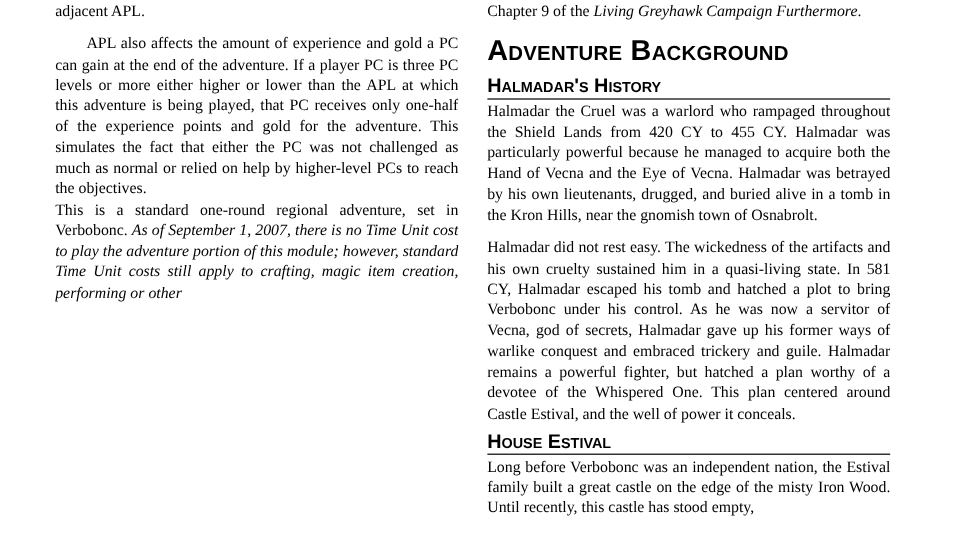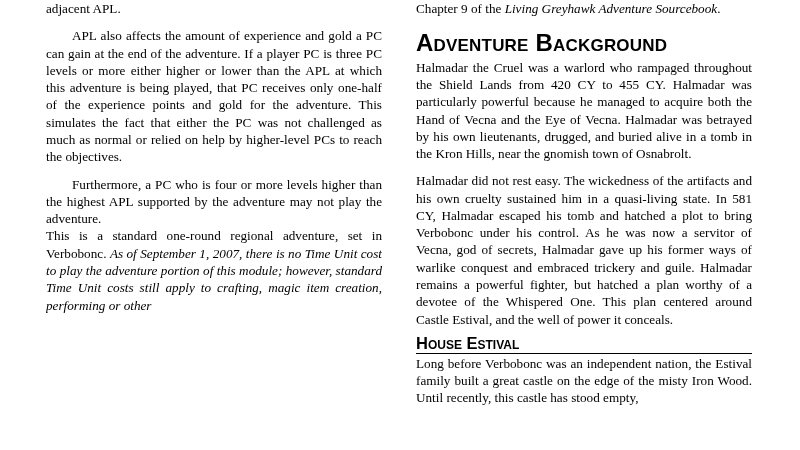--- a/index.html
+++ b/index.html
@@ -15,21 +15,21 @@
     overflow: hidden;
   }
   .page {
     position: relative;
     width: 756px;
     height: 450px;
     box-sizing: border-box;
     padding: 0 46px;
     display: flex;
     flex-direction: row;
-    gap: 34px;
+    gap: 24px;
     overflow: hidden;
   }
   .column {
     width: 336px;
     flex: 0 0 336px;
     overflow: hidden;
   }
   p {
     margin: 0;
     font-size: 13.2px;
@@ -86,26 +86,26 @@
   }
 </style>
 </head>
 <body>
 
 <div class="page">
 
   <div class="column">
     <p class="first-line-top">adjacent APL.</p>
     <p class="indent gap">APL also affects the amount of experience and gold a PC can gain at the end of the adventure. If a player PC is three PC levels or more either higher or lower than the APL at which this adventure is being played, that PC receives only one-half of the experience points and gold for the adventure. This simulates the fact that either the PC was not challenged as much as normal or relied on help by higher-level PCs to reach the objectives.</p>
-    <p class="indent gap">Furthermore, a PC who is four or more levels higher than the highest APL supported by the adventure may not play the adventure.</p>
     <p><span>This is a standard one-round regional adventure, set in Verbobonc. </span><span class="italic">As of September 1, 2007, there is no Time Unit cost to play the adventure portion of this module; however, standard Time Unit costs still apply to crafting, magic item creation, performing or other</span></p>
   </div>
 
   <div class="column">
-    <p class="first-line-top"><span>Chapter 9 of the </span><span class="italic">Living Greyhawk Adventure Sourcebook</span><span>.</span></p>
+    <p class="first-line-top"><span>Chapter 9 of the </span><span class="italic">Living Greyhawk Campaign Furthermore</span><span>.</span></p>
     <h1 class="section">Adventure Background</h1>
+    <h2 class="subsection">Halmadar's History</h2>
     <p>Halmadar the Cruel was a warlord who rampaged throughout the Shield Lands from 420 CY to 455 CY. Halmadar was particularly powerful because he managed to acquire both the Hand of Vecna and the Eye of Vecna. Halmadar was betrayed by his own lieutenants, drugged, and buried alive in a tomb in the Kron Hills, near the gnomish town of Osnabrolt.</p>
     <p class="gap">Halmadar did not rest easy. The wickedness of the artifacts and his own cruelty sustained him in a quasi-living state. In 581 CY, Halmadar escaped his tomb and hatched a plot to bring Verbobonc under his control. As he was now a servitor of Vecna, god of secrets, Halmadar gave up his former ways of warlike conquest and embraced trickery and guile. Halmadar remains a powerful fighter, but hatched a plan worthy of a devotee of the Whispered One. This plan centered around Castle Estival, and the well of power it conceals.</p>
     <h2 class="subsection">House Estival</h2>
     <p>Long before Verbobonc was an independent nation, the Estival family built a great castle on the edge of the misty Iron Wood. Until recently, this castle has stood empty,</p>
   </div>
 
 </div>
 
 </body></html>

